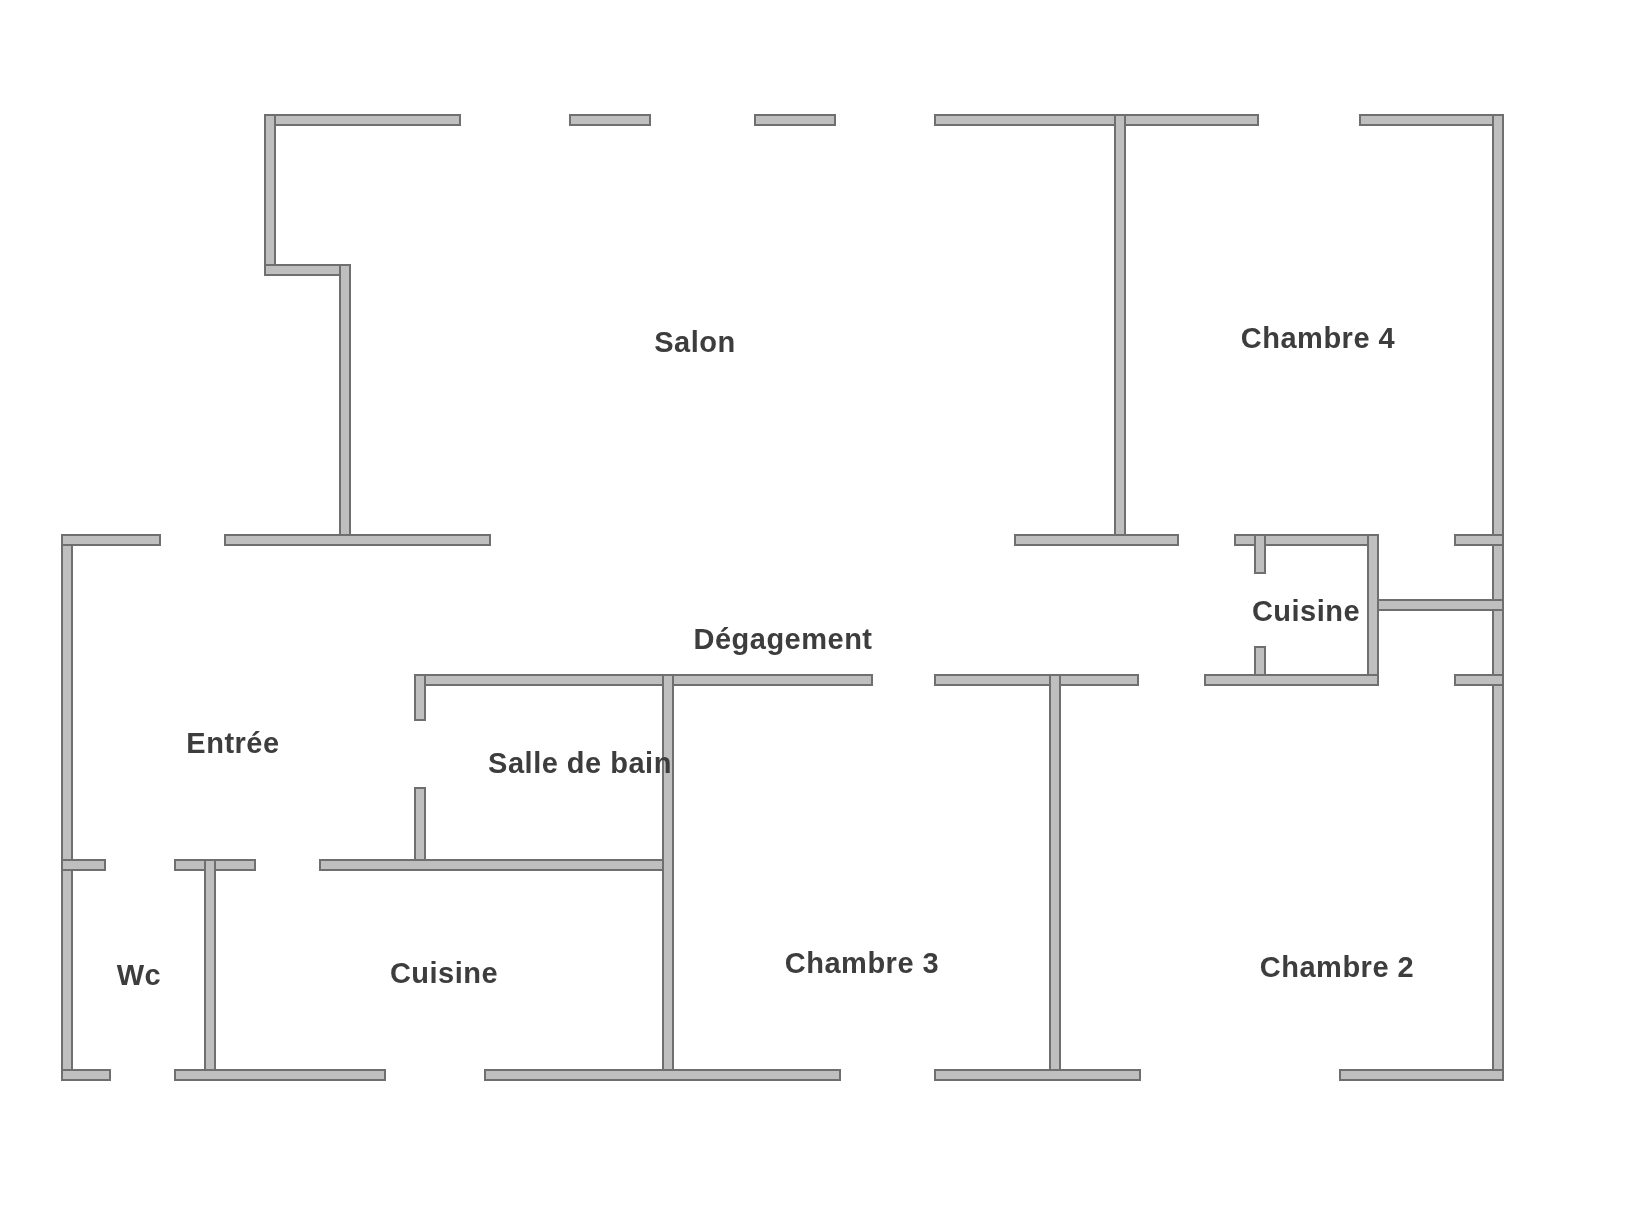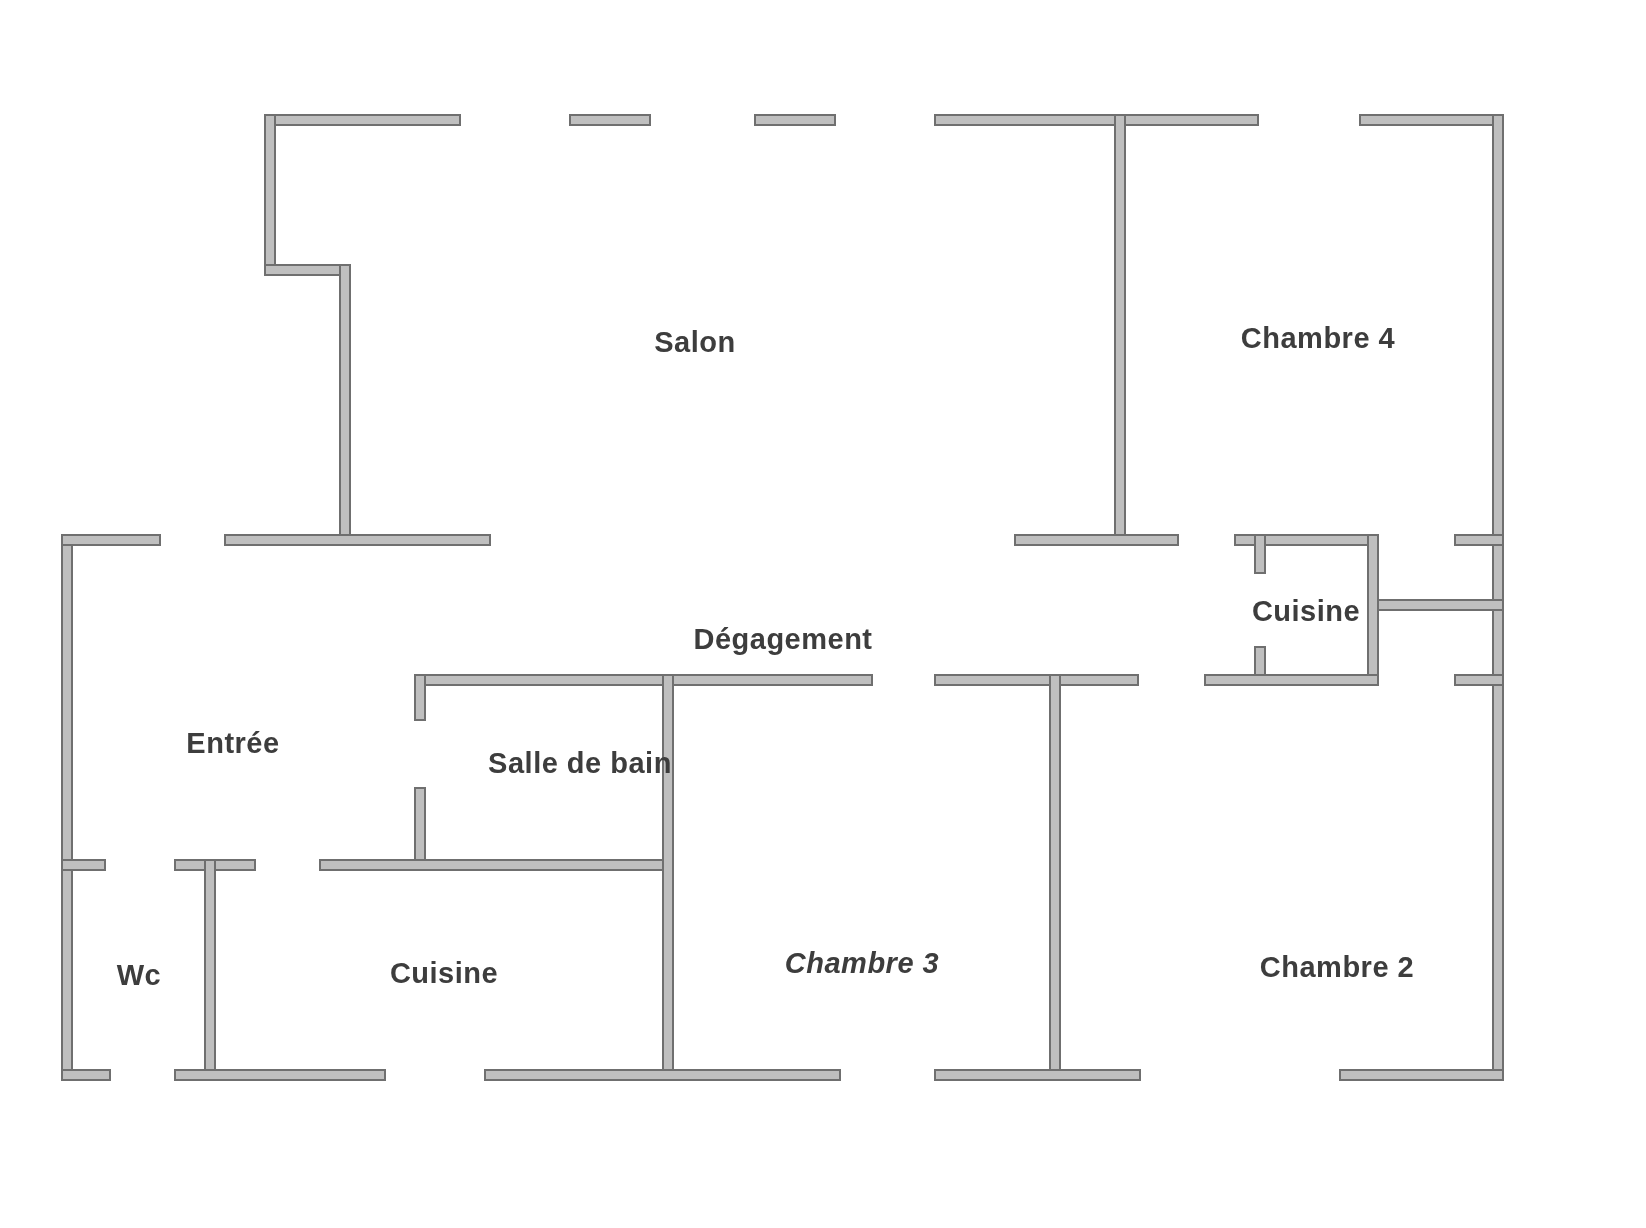--- a/index.html
+++ b/index.html
@@ -91,16 +91,16 @@
   </svg>
 
   <div class="room-label" style="left:695px;  top:342px;">Salon</div>
   <div class="room-label" style="left:1318px; top:338px;">Chambre 4</div>
   <div class="room-label" style="left:783px;  top:639px;">Dégagement</div>
   <div class="room-label" style="left:1306px; top:611px;">Cuisine</div>
   <div class="room-label" style="left:233px;  top:743px;">Entrée</div>
   <div class="room-label" style="left:568px;  top:763px;margin-left:12px;">Salle de bain</div>
   <div class="room-label" style="left:139px;  top:975px;text-align:right;">Wc</div>
   <div class="room-label" style="left:444px;  top:973px;">Cuisine</div>
-  <div class="room-label" style="left:862px;  top:963px;font-style:italic;">Chambre 3</div>
+  <div class="room-label" style="left:862px;  top:963px;">Chambre 3</div>
   <div class="room-label" style="left:1337px; top:967px;">Chambre 2</div>
 
 </div>
 
 </body></html>

